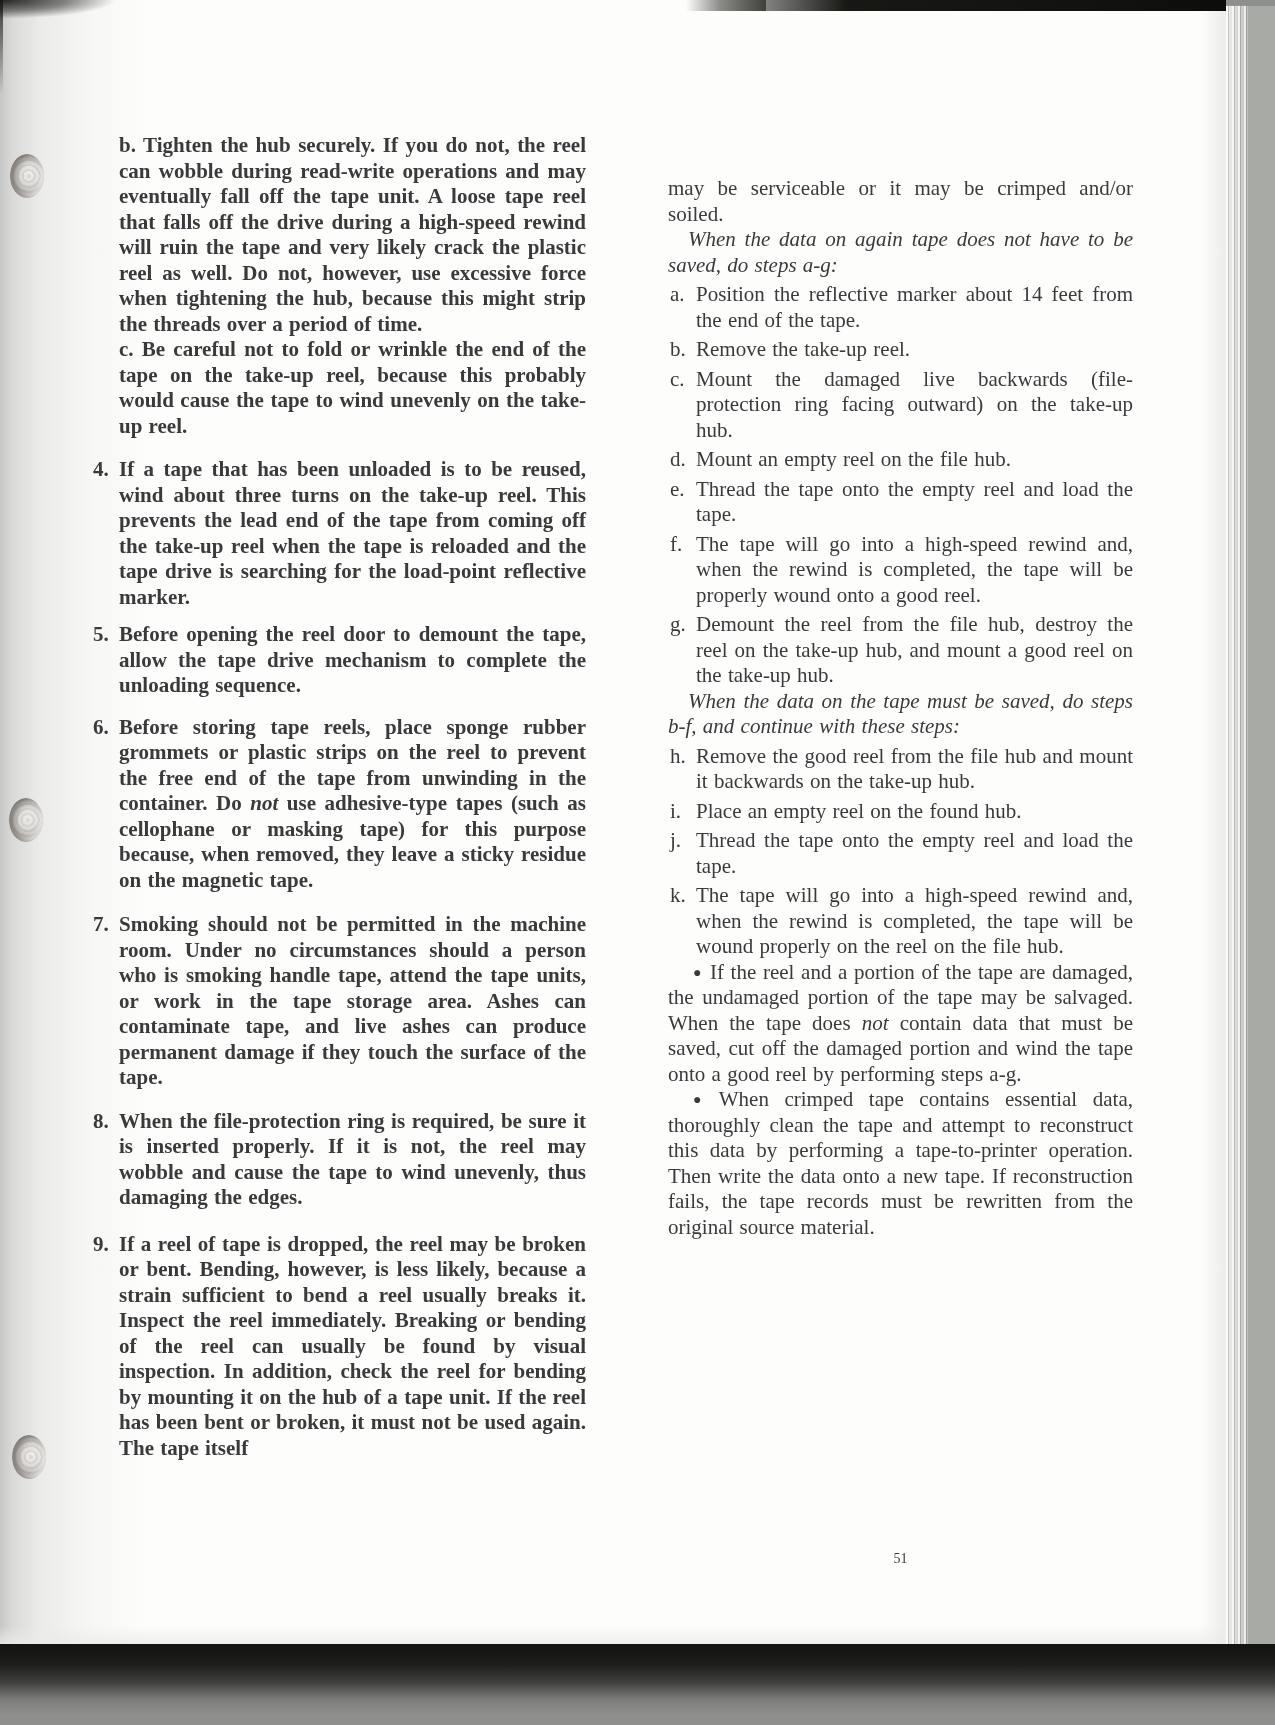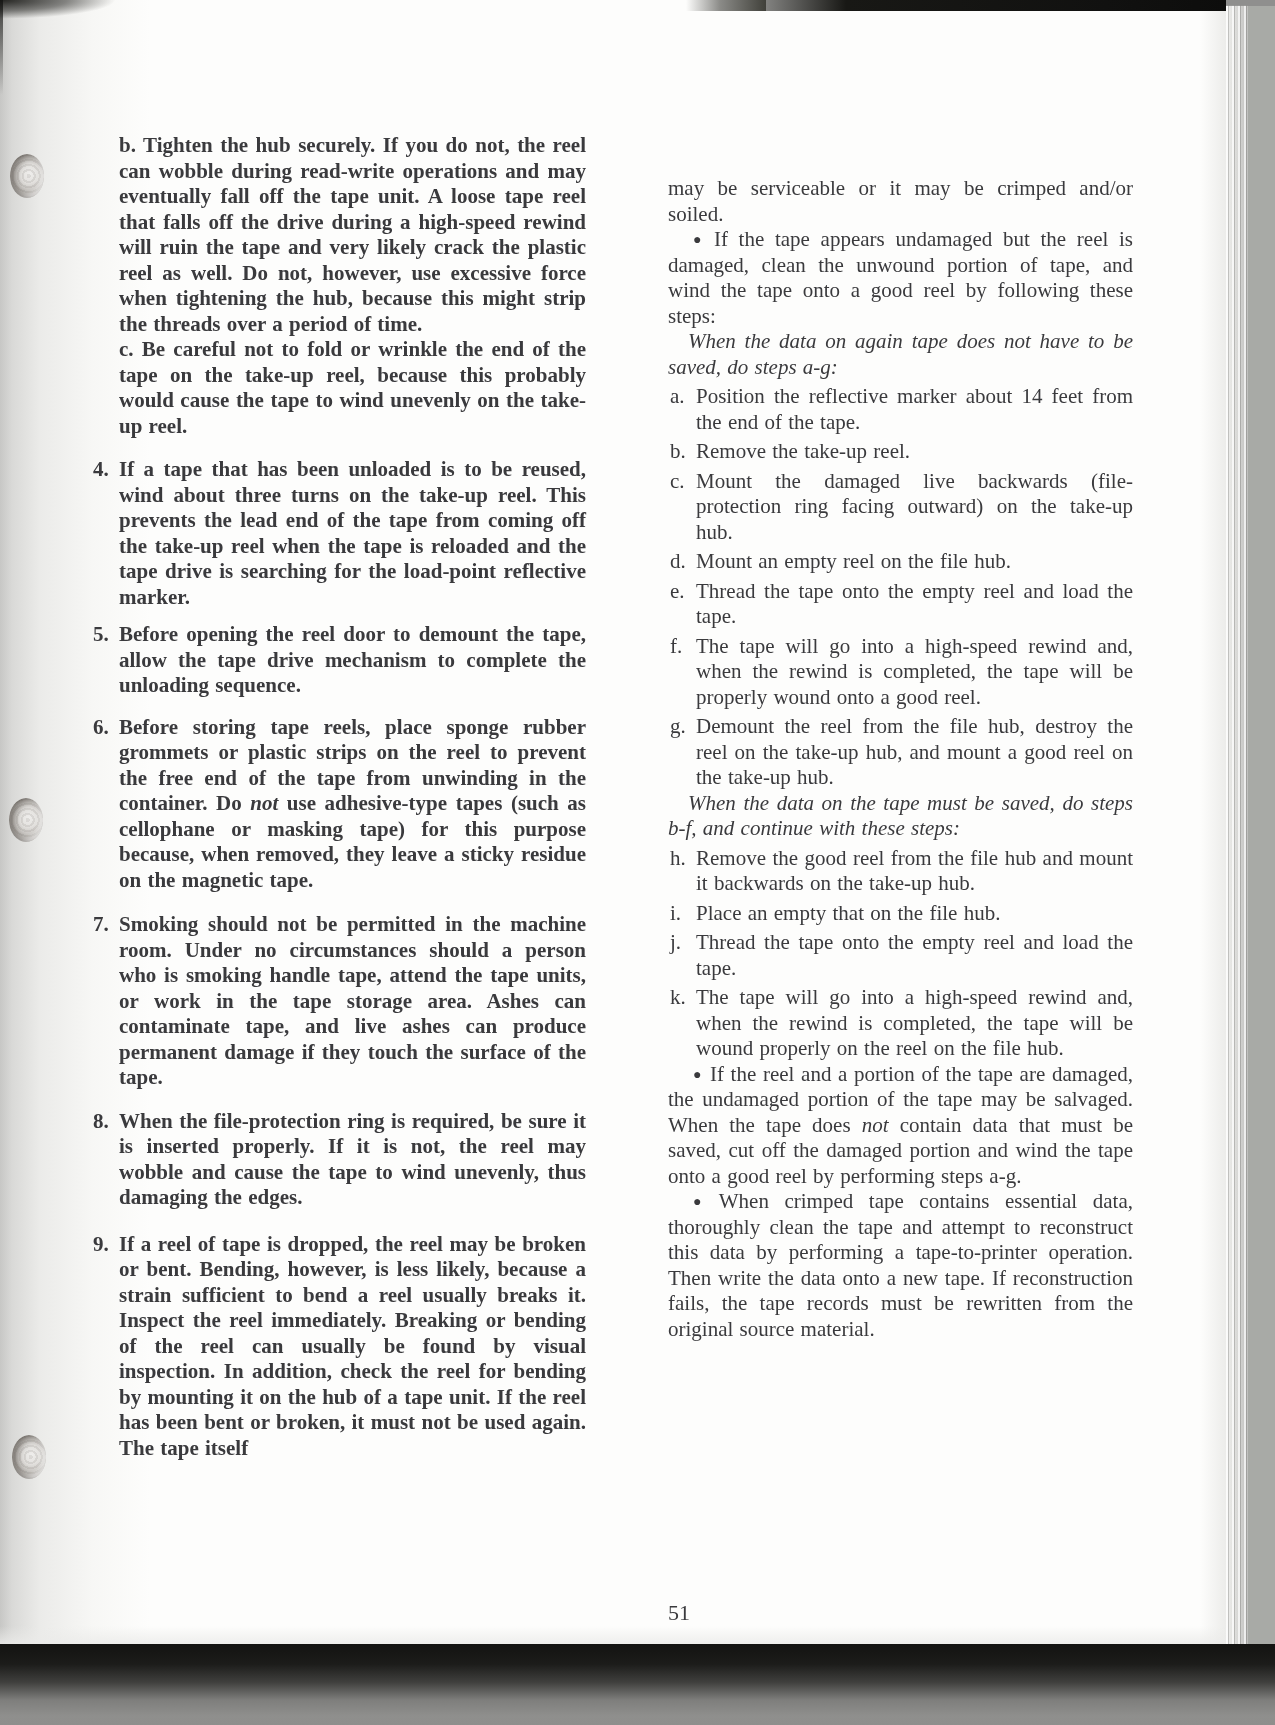--- a/index.html
+++ b/index.html
@@ -52,22 +52,22 @@
   .item > .lab{position:absolute;left:0;top:0;}
   .step{position:relative;padding-left:28px;margin-top:4px;}
   .step > .lab{position:absolute;left:2px;top:0;}
   .intro{font-style:italic;text-indent:20px;margin-top:8px;}
   .bullet{text-indent:25px;}
   .bullet .glyph{font-size:14px;letter-spacing:8px;vertical-align:2px;}
   .mt9{margin-top:9px;}  .mt12{margin-top:12px;} .mt16{margin-top:16px;}
   .mt18{margin-top:18px;} .mt19{margin-top:19px;} .mt21{margin-top:21px;}
   .mt6{margin-top:6px;}  .mt26{margin-top:26px;} .mt28{margin-top:28px;}
   .mt34{margin-top:34px;} .mt22{margin-top:22px;}
-  .page-num{position:absolute;left:668px;top:1600px;width:465px;text-align:left;
-    color:#3a3a3d;font-size:22px;line-height:25.5px;}
+  .page-num{position:absolute;left:668px;top:1546px;width:465px;text-align:center;
+    color:#3a3a3d;font-size:14px;line-height:25.5px;}
 </style>
 </head>
 <body>
 
 <div class="scene">
   <div class="page"></div>
   <div class="edge-strips"></div>
   <div class="floor"></div>
   <div class="top-bar"></div>
   <div class="top-bar-ext"></div>
@@ -104,21 +104,20 @@
     <div class="item mt21">
       <span class="lab">9.</span>
       <p>If a reel of tape is dropped, the reel may be broken or bent. Bending, however, is less likely, because a strain sufficient to bend a reel usually breaks it. Inspect the reel immediately. Breaking or bending of the reel can usually be found by visual inspection. In addition, check the reel for bending by mounting it on the hub of a tape unit. If the reel has been bent or broken, it must not be used again. The tape itself</p>
     </div>
   </div>
 
   <div class="col col-right">
     <p>may be serviceable or it may be crimped and/or soiled.</p>
 
 
-    <p class="bullet mt26"><span class="glyph">●</span><span>If the tape appears undamaged but the reel is damaged, clean the unwound portion of tape, and wind the tape onto a good reel by following these steps:</span></p>
 
     <p class="intro">When the data on again tape does not have to be saved, do steps a-g:</p>
 
     <div class="step">
         <span class="lab">a.</span>
         <p>Position the reflective marker about 14 feet from the end of the tape.</p>
       </div>
     <div class="step">
         <span class="lab">b.</span>
         <p>Remove the take-up reel.</p>
@@ -145,21 +144,21 @@
       </div>
 
     <p class="intro">When the data on the tape must be saved, do steps b-f, and continue with these steps:</p>
 
     <div class="step">
         <span class="lab">h.</span>
         <p>Remove the good reel from the file hub and mount it backwards on the take-up hub.</p>
       </div>
     <div class="step">
         <span class="lab">i.</span>
-        <p>Place an empty that on the file hub.</p>
+        <p>Place an empty reel on the found hub.</p>
       </div>
     <div class="step">
         <span class="lab">j.</span>
         <p>Thread the tape onto the empty reel and load the tape.</p>
       </div>
     <div class="step">
         <span class="lab">k.</span>
         <p>The tape will go into a high-speed rewind and, when the rewind is completed, the tape will be wound properly on the reel on the file hub.</p>
       </div>
 

